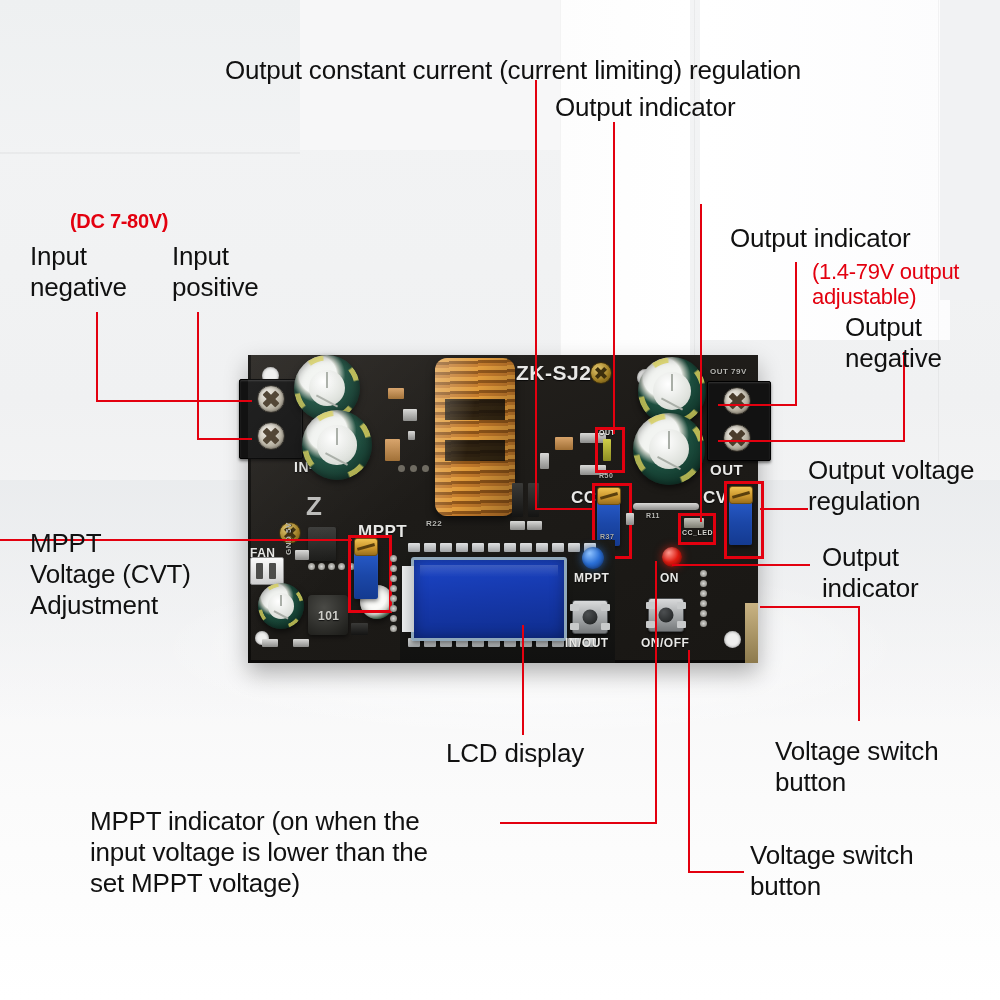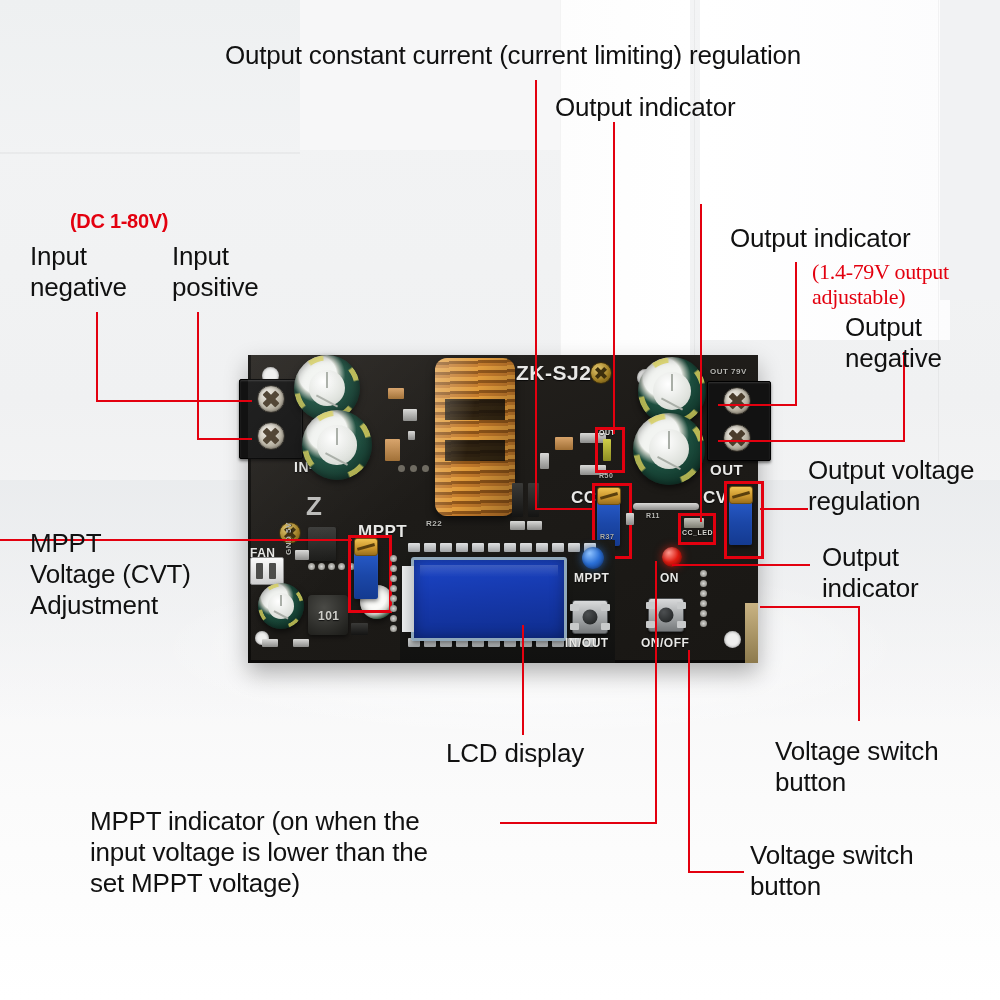--- a/index.html
+++ b/index.html
@@ -27,21 +27,21 @@
         background:radial-gradient(ellipse at center,rgba(255,255,255,.9),rgba(255,255,255,0) 70%);}
 
   
   .ln{position:absolute;background:#e3000f;}
   .lnv{width:2px;}
   .lnh{height:2px;}
 
   
   .lbl{position:absolute;color:#111;font-size:26px;line-height:31px;white-space:pre-line;letter-spacing:-.2px;}
   .lbl.red{color:#e3000f;font-size:20px;line-height:24px;font-weight:600;letter-spacing:-.3px;}
-  .lbl.redsm{color:#e3000f;font-size:22px;line-height:25px;letter-spacing:-.3px;font-family:Liberation Serif, serif;}
+  .lbl.redsm{color:#e3000f;font-size:22px;line-height:25px;letter-spacing:-.3px;}
 
   
   #board{position:absolute;left:248px;top:355px;width:510px;height:308px;
          background:linear-gradient(160deg,#26231f 0%,#1d1b18 45%,#191714 100%);
          box-shadow:0 10px 22px rgba(0,0,0,.30);}
   #board::after{content:"";position:absolute;inset:0;
          background:linear-gradient(135deg,rgba(255,255,255,.07),rgba(255,255,255,0) 38%);pointer-events:none;}
   .edgeL{position:absolute;left:0;top:0;width:3px;height:100%;background:#0d0c0a;}
   .edgeB{position:absolute;left:0;bottom:0;width:100%;height:3px;background:#0b0a09;}
   .goldstrip{position:absolute;right:0;bottom:0;width:13px;height:60px;background:linear-gradient(180deg,#c9b383,#8d7a4d);}
@@ -389,40 +389,40 @@
 
   <div class="ln lnh" style="left:500px;top:822px;width:157px;"></div>
   <div class="ln lnv" style="left:655px;top:561px;height:262px;"></div>
 
   <div class="ln lnv" style="left:688px;top:650px;height:223px;"></div>
   <div class="ln lnh" style="left:688px;top:871px;width:56px;"></div>
 
   <div class="ln lnv" style="left:858px;top:608px;height:113px;"></div>
   <div class="ln lnh" style="left:760px;top:606px;width:100px;"></div>
 
-  <div class="lbl" style="left:225px;top:40px;text-align:right;">Output constant current (current limiting) regulation</div>
+  <div class="lbl" style="left:225px;top:55px;text-align:right;">Output constant current (current limiting) regulation</div>
 
   <div class="lbl" style="left:555px;top:92px;">Output indicator</div>
 
 
   <div class="lbl" style="left:730px;top:223px;">Output indicator</div>
 
   <div class="lbl redsm" style="left:812px;top:259px;">(1.4-79V output
 adjustable)</div>
 
   <div class="lbl" style="left:845px;top:312px;">Output
 negative</div>
 
   <div class="lbl" style="left:808px;top:455px;">Output voltage
 regulation</div>
 
   <div class="lbl" style="left:822px;top:542px;">Output
 indicator</div>
 
-  <div class="lbl red" style="left:70px;top:209px;">(DC 1-80V)</div>
+  <div class="lbl red" style="left:70px;top:209px;">(DC 7-80V)</div>
 
   <div class="lbl" style="left:30px;top:241px;">Input
 negative</div>
 
   <div class="lbl" style="left:172px;top:241px;">Input
 positive</div>
 
   <div class="lbl" style="left:30px;top:528px;">MPPT
 Voltage (CVT)
 Adjustment</div>

